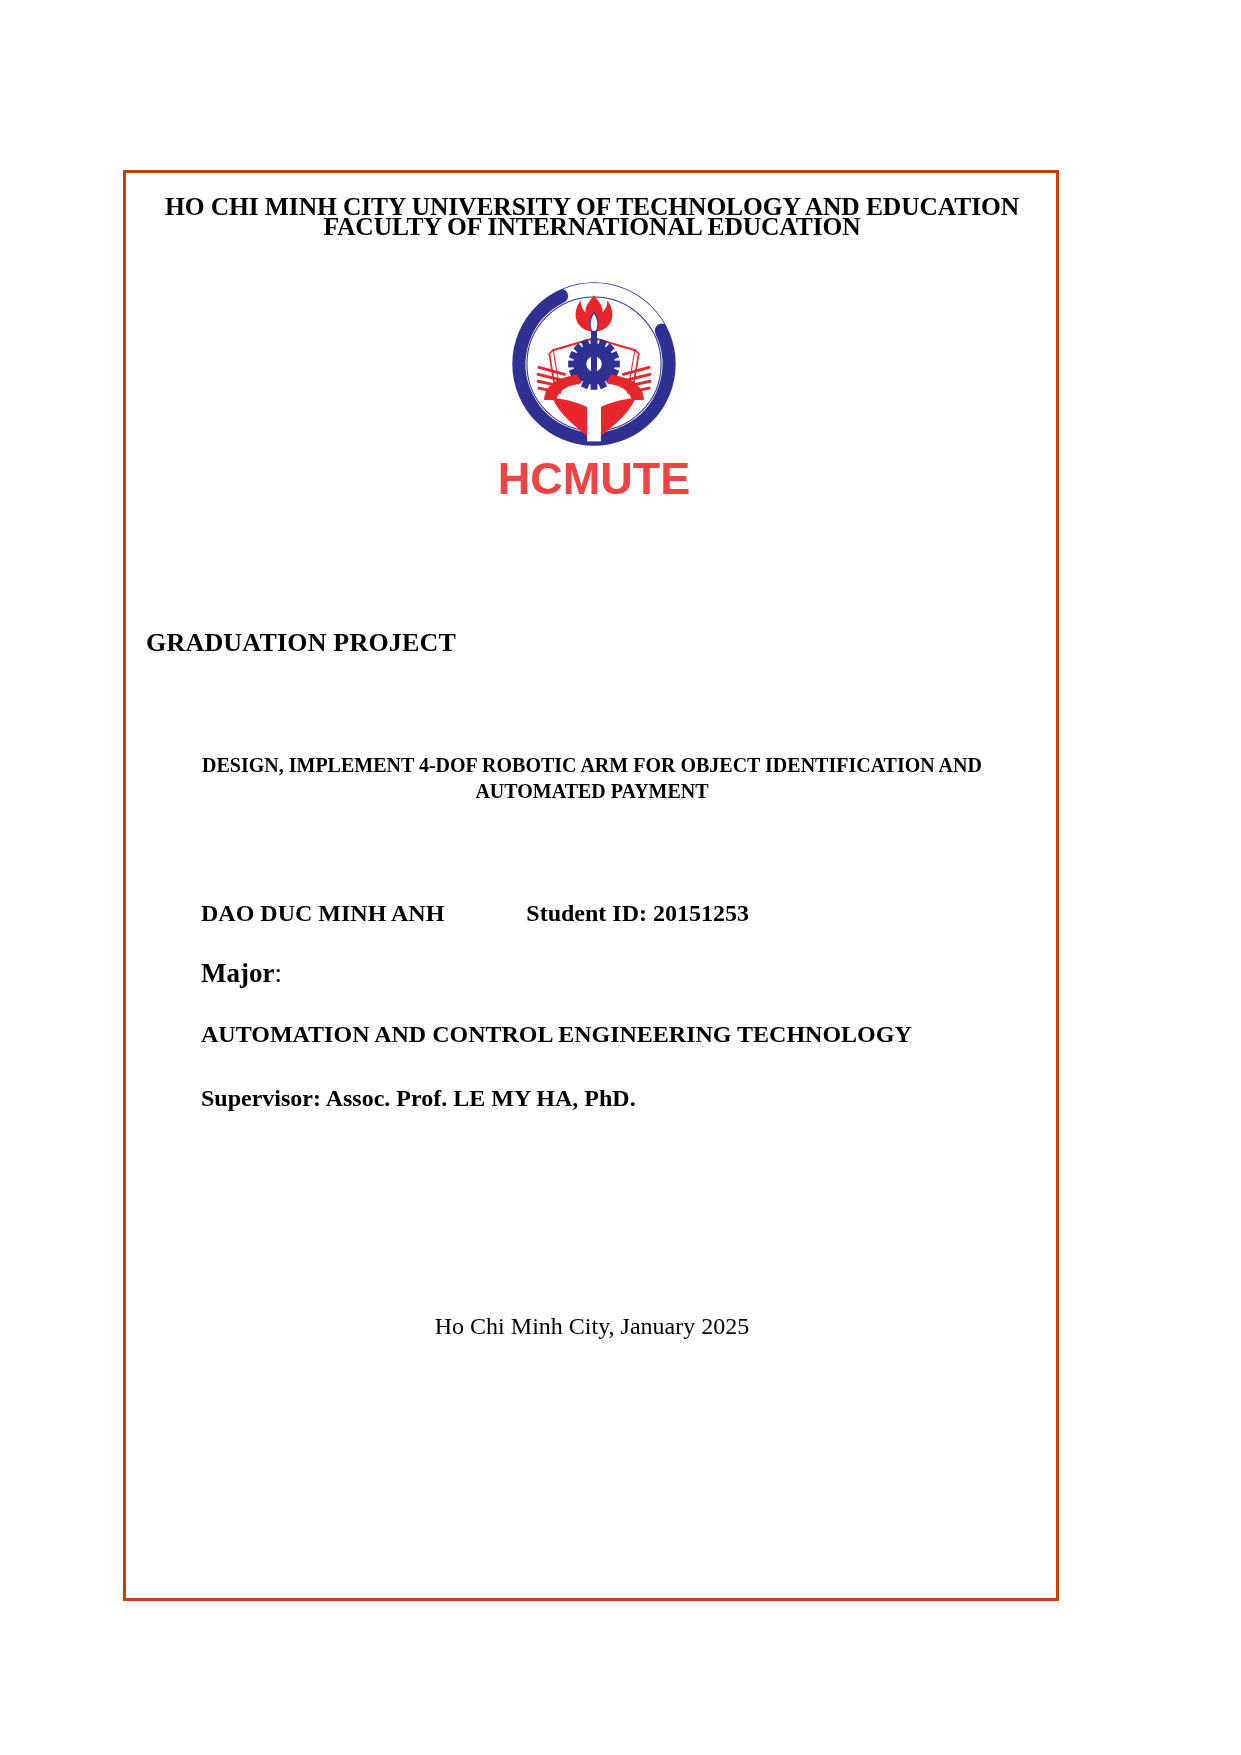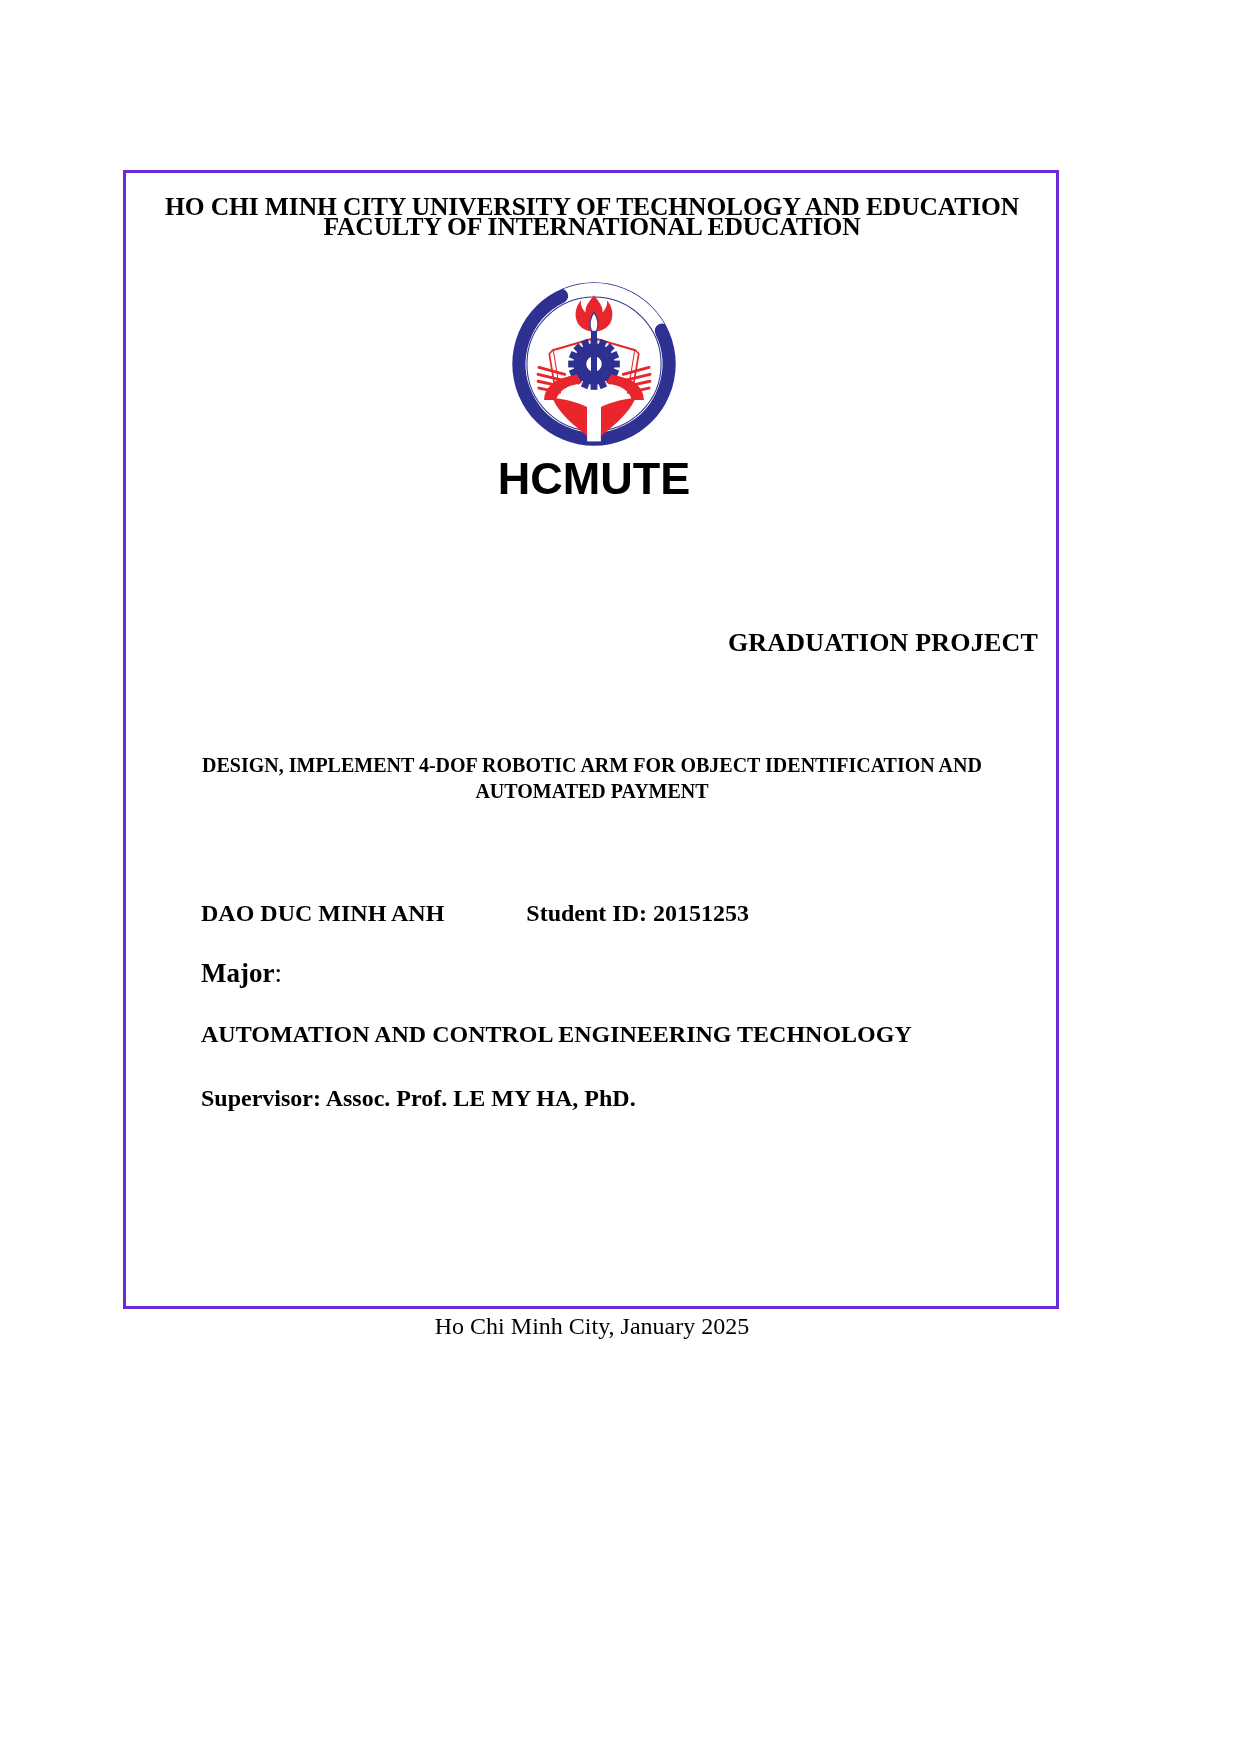--- a/index.html
+++ b/index.html
@@ -23,22 +23,22 @@
     width: 1241px;
     height: 1755px;
     background: #ffffff;
   }
 
   #frame {
     position: absolute;
     left: 123px;
     top: 170px;
     width: 936px;
-    height: 1139px;
-    border: 3px solid #6d28d9;
+    height: 1431px;
+    border: 3px solid #c2410c;
     box-sizing: border-box;
     background: #ffffff;
   }
 
   .inner {
     position: absolute;
     left: 0; top: 0;
     width: 100%;
     height: 100%;
     box-sizing: border-box;
@@ -71,31 +71,31 @@
     width: 172px;
     height: 172px;
     display: inline-block;
   }
   #logo-word {
     margin-top: 2px;
     font-family: "Liberation Sans", "DejaVu Sans", sans-serif;
     font-weight: bold;
     font-size: 45px;
     letter-spacing: 0px;
-    color: #000000;
+    color: #ef4444;
     line-height: 1;
   }
 
   
   #project-type {
     position: absolute;
     left: 20px;
     top: 455px;
     width: 892px;
-    text-align: right;
+    text-align: left;
     font-weight: bold;
     font-size: 26px;
     letter-spacing: 0.2px;
   }
 
   
   #main-title {
     position: absolute;
     left: 60px;
     top: 580px;

